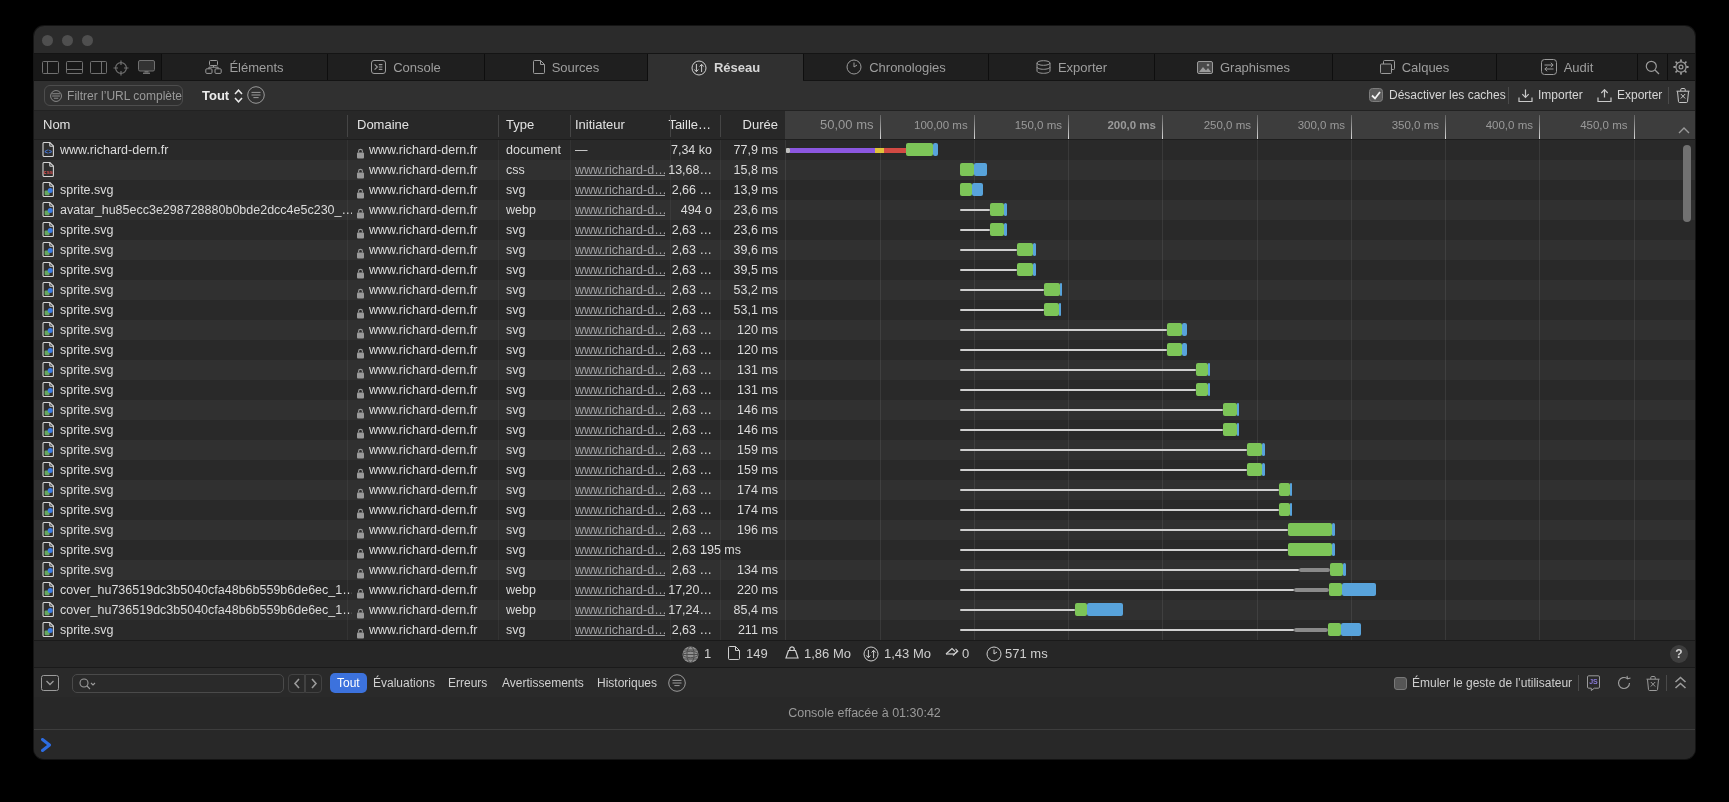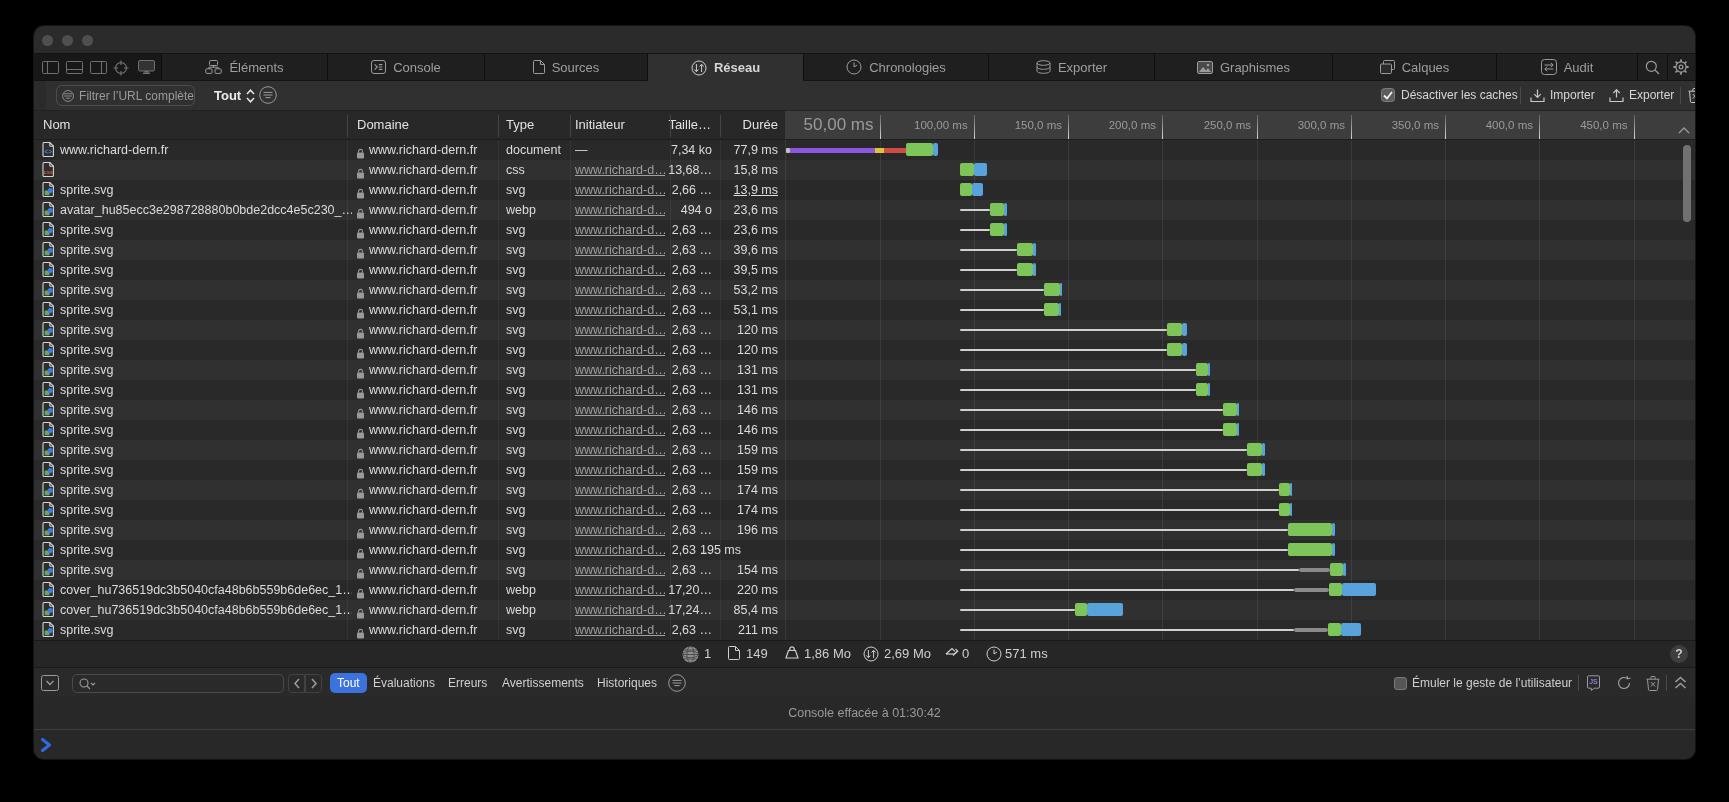--- a/index.html
+++ b/index.html
@@ -7,21 +7,21 @@
   background:#2b2b2b; border-radius:10px; overflow:hidden;
   box-shadow: 0 0 0 1px rgba(255,255,255,0.08); }
 .abs { position:absolute; }
 .tl { width:11px; height:11px; border-radius:50%; background:#4f4f4f; top:9px; }
 #tabbar { left:0; top:28px; width:1661px; height:26px; background:#1f1f1f; }
 .tab { position:absolute; top:0; height:26px; border-left:1px solid #0e0e0e;
   display:flex; align-items:center; justify-content:center; gap:7px;
   color:#9e9e9e; font-size:13px; }
 .tab.sel { background:#303030; height:27px; color:#d6d6d6; font-weight:bold; z-index:3; }
 .wline { position:absolute; left:0; width:1661px; height:1px; background:#141414; }
-#toolbar { left:12px; top:55px; width:1661px; height:29px; background:#303030; }
+#toolbar { left:0; top:55px; width:1661px; height:29px; background:#303030; }
 #header { left:0; top:84px; width:1661px; height:30px; background:#282828;
   border-top:1px solid #222222; border-bottom:1px solid #1e1e1e; color:#e2e2e2; font-size:13px; }
 .hsep { position:absolute; top:4px; height:22px; width:1px; background:#454545; }
 #body { left:0; top:114px; width:1661px; height:500px; background:#292929; }
 .row { position:absolute; left:0; width:1661px; height:20px; }
 .row.odd { background:#303030; }
 .cell { position:absolute; top:0; height:20px; line-height:20px; color:#dcdcdc;
   font-size:12.5px; white-space:nowrap; overflow:hidden; }
 .link { color:#9f9fa2; text-decoration:underline; }
 .colsep { position:absolute; top:0; height:500px; width:1px; background:rgba(255,255,255,0.05); }
@@ -220,27 +220,27 @@
       <div class="abs" style="left:541px;top:0;height:28px;line-height:28px;">Initiateur</div>
       <div class="abs" style="left:606px;width:71px;top:0;height:28px;line-height:28px;text-align:right;">Taille…</div>
       <div class="abs" style="left:666px;width:78px;top:0;height:28px;line-height:28px;text-align:right;">Durée</div>
       <div class="hsep" style="left:313px;"></div>
       <div class="hsep" style="left:464px;"></div>
       <div class="hsep" style="left:536px;"></div>
       <div class="hsep" style="left:636px;"></div>
       <div class="hsep" style="left:686px;"></div>
       <div class="abs" style="left:751px;top:0;width:1px;height:28px;background:#1e1e1e;"></div>
       <div class="abs" style="left:751px;top:0;width:910px;height:28px;background:#3d3d3d;"></div>
-      <div class="abs" style="left:757.5px;width:82px;top:0;height:28px;line-height:28px;text-align:right;color:#9a9a9a;font-size:17px;">50,00 ms</div>
+      <div class="abs" style="left:757.5px;width:82px;top:0;height:28px;line-height:28px;text-align:right;color:#9a9a9a;font-size:13px;">50,00 ms</div>
       <div class="abs" style="left:845.5px;top:4px;width:1px;height:24px;background:linear-gradient(#636363,#d6d6d6);"></div>
       <div class="abs" style="left:851.7px;width:82px;top:0;height:28px;line-height:28px;text-align:right;color:#9a9a9a;font-size:11.5px;">100,00 ms</div>
       <div class="abs" style="left:939.7px;top:4px;width:1px;height:24px;background:linear-gradient(#636363,#d6d6d6);"></div>
       <div class="abs" style="left:946px;width:82px;top:0;height:28px;line-height:28px;text-align:right;color:#9a9a9a;font-size:11.5px;">150,0 ms</div>
       <div class="abs" style="left:1034px;top:4px;width:1px;height:24px;background:linear-gradient(#636363,#d6d6d6);"></div>
-      <div class="abs" style="left:1040px;width:82px;top:0;height:28px;line-height:28px;text-align:right;color:#9a9a9a;font-size:11.5px;">200,0 ms</div>
+      <div class="abs" style="left:1040px;width:82px;top:0;height:28px;line-height:28px;text-align:right;color:#9a9a9a;font-size:11.5px;font-weight:bold;">200,0 ms</div>
       <div class="abs" style="left:1128px;top:4px;width:1px;height:24px;background:linear-gradient(#636363,#d6d6d6);"></div>
       <div class="abs" style="left:1135px;width:82px;top:0;height:28px;line-height:28px;text-align:right;color:#9a9a9a;font-size:11.5px;">250,0 ms</div>
       <div class="abs" style="left:1223px;top:4px;width:1px;height:24px;background:linear-gradient(#636363,#d6d6d6);"></div>
       <div class="abs" style="left:1229px;width:82px;top:0;height:28px;line-height:28px;text-align:right;color:#9a9a9a;font-size:11.5px;">300,0 ms</div>
       <div class="abs" style="left:1317px;top:4px;width:1px;height:24px;background:linear-gradient(#636363,#d6d6d6);"></div>
       <div class="abs" style="left:1323px;width:82px;top:0;height:28px;line-height:28px;text-align:right;color:#9a9a9a;font-size:11.5px;">350,0 ms</div>
       <div class="abs" style="left:1411px;top:4px;width:1px;height:24px;background:linear-gradient(#636363,#d6d6d6);"></div>
       <div class="abs" style="left:1417px;width:82px;top:0;height:28px;line-height:28px;text-align:right;color:#9a9a9a;font-size:11.5px;">400,0 ms</div>
       <div class="abs" style="left:1505px;top:4px;width:1px;height:24px;background:linear-gradient(#636363,#d6d6d6);"></div>
       <div class="abs" style="left:1511.5px;width:82px;top:0;height:28px;line-height:28px;text-align:right;color:#9a9a9a;font-size:11.5px;">450,0 ms</div>
@@ -292,21 +292,21 @@
           </svg></span>
         <div class="cell" style="left:26px;width:292px;">sprite.svg</div>
         <span class="abs" style="left:322px;top:5px;"><svg width="9" height="11" viewBox="0 0 9 11" style="">
             <rect x="1" y="4.6" width="7" height="5.8" rx="1" fill="#9a9a9a"></rect>
             <path d="M2.6 4.6 v-1.3 a1.9 1.9 0 0 1 3.8 0 v1.3" fill="none" stroke="#9a9a9a" stroke-width="1.1"></path>
           </svg></span>
         <div class="cell" style="left:335px;width:125px;">www.richard-dern.fr</div>
         <div class="cell" style="left:472px;width:58px;">svg</div>
         <div class="cell link" style="left:541px;width:90px;">www.richard-d…</div>
         <div class="cell" style="left:596px;width:82px;text-align:right;">2,66 …</div>
-        <div class="cell" style="left:666px;width:78px;text-align:right;text-decoration:underline;">13,9 ms</div>
+        <div class="cell" style="left:666px;width:78px;text-align:right;">13,9 ms</div>
       </div>
       <div class="row odd" style="top:60px;">
         <span class="abs" style="left:8px;top:2px;"><svg width="12" height="15" viewBox="0 0 12 15" style="">
             <path d="M1 1.5 a1 1 0 0 1 1-1 h5.8 l3.6 3.6 v9.4 a1 1 0 0 1 -1 1 h-8.4 a1 1 0 0 1 -1-1 z" fill="#2e2e2e" stroke="#d4d4d4" stroke-width="1.1"></path>
             <path d="M7.8 0.6 v2.9 a0.7 0.7 0 0 0 0.7 0.7 h2.9" fill="none" stroke="#d4d4d4" stroke-width="1.1"></path>
             <rect x="2.6" y="8.6" width="5" height="4.6" rx="1" fill="#67a861"></rect>
             <circle cx="8.2" cy="8.6" r="2.5" fill="#3e7de5"></circle>
           </svg></span>
         <div class="cell" style="left:26px;width:292px;">avatar_hu85ecc3e298728880b0bde2dcc4e5c230_…</div>
         <span class="abs" style="left:322px;top:5px;"><svg width="9" height="11" viewBox="0 0 9 11" style="">
@@ -634,21 +634,21 @@
           </svg></span>
         <div class="cell" style="left:26px;width:292px;">sprite.svg</div>
         <span class="abs" style="left:322px;top:5px;"><svg width="9" height="11" viewBox="0 0 9 11" style="">
             <rect x="1" y="4.6" width="7" height="5.8" rx="1" fill="#9a9a9a"></rect>
             <path d="M2.6 4.6 v-1.3 a1.9 1.9 0 0 1 3.8 0 v1.3" fill="none" stroke="#9a9a9a" stroke-width="1.1"></path>
           </svg></span>
         <div class="cell" style="left:335px;width:125px;">www.richard-dern.fr</div>
         <div class="cell" style="left:472px;width:58px;">svg</div>
         <div class="cell link" style="left:541px;width:90px;">www.richard-d…</div>
         <div class="cell" style="left:596px;width:82px;text-align:right;">2,63 …</div>
-        <div class="cell" style="left:666px;width:78px;text-align:right;">154 ms</div>
+        <div class="cell" style="left:666px;width:78px;text-align:right;">134 ms</div>
       </div>
       <div class="row" style="top:440px;">
         <span class="abs" style="left:8px;top:2px;"><svg width="12" height="15" viewBox="0 0 12 15" style="">
             <path d="M1 1.5 a1 1 0 0 1 1-1 h5.8 l3.6 3.6 v9.4 a1 1 0 0 1 -1 1 h-8.4 a1 1 0 0 1 -1-1 z" fill="#2e2e2e" stroke="#d4d4d4" stroke-width="1.1"></path>
             <path d="M7.8 0.6 v2.9 a0.7 0.7 0 0 0 0.7 0.7 h2.9" fill="none" stroke="#d4d4d4" stroke-width="1.1"></path>
             <rect x="2.6" y="8.6" width="5" height="4.6" rx="1" fill="#67a861"></rect>
             <circle cx="8.2" cy="8.6" r="2.5" fill="#3e7de5"></circle>
           </svg></span>
         <div class="cell" style="left:26px;width:292px;">cover_hu736519dc3b5040cfa48b6b559b6de6ec_1…</div>
         <span class="abs" style="left:322px;top:5px;"><svg width="9" height="11" viewBox="0 0 9 11" style="">
@@ -815,21 +815,21 @@
           <path d="M5.3 4.5 a2.2 2.2 0 1 1 3.4 0" fill="none" stroke="#cfcfcf" stroke-width="1.2"></path>
         </svg></span>
       <div class="abs" style="left:770px;top:0;height:26px;line-height:26px;">1,86 Mo</div>
       <span class="abs" style="left:829px;top:5px;"><svg width="16" height="16" viewBox="0 0 16 16" style="">
           <circle cx="8" cy="8" r="7" fill="none" stroke="#cfcfcf"></circle>
           <line x1="5.4" y1="4" x2="5.4" y2="11.5" stroke="#cfcfcf"></line>
           <polyline points="3.4,9.5 5.4,11.7 7.4,9.5" fill="none" stroke="#cfcfcf"></polyline>
           <line x1="10.6" y1="12" x2="10.6" y2="4.5" stroke="#cfcfcf"></line>
           <polyline points="8.6,6.5 10.6,4.3 12.6,6.5" fill="none" stroke="#cfcfcf"></polyline>
         </svg></span>
-      <div class="abs" style="left:850px;top:0;height:26px;line-height:26px;">2,69 Mo</div>
+      <div class="abs" style="left:850px;top:0;height:26px;line-height:26px;">1,43 Mo</div>
       <span class="abs" style="left:910px;top:5px;"><svg width="16" height="13" viewBox="0 0 16 13" style="">
           <path d="M2 8 L8 2.5 L11 5.4" fill="none" stroke="#cfcfcf" stroke-width="1.2"></path>
           <path d="M2 8 h9" stroke="#cfcfcf" stroke-width="1.2"></path>
           <polyline points="11.5,2.8 13.8,5.2 11,7.6" fill="none" stroke="#cfcfcf" stroke-width="1.1"></polyline>
           <line x1="13.5" y1="5" x2="9" y2="9.5" stroke="#cfcfcf" stroke-width="1.2"></line>
         </svg></span>
       <div class="abs" style="left:928px;top:0;height:26px;line-height:26px;">0</div>
       <span class="abs" style="left:952px;top:5px;"><svg width="16" height="16" viewBox="0 0 16 16" style="">
           <circle cx="8" cy="8" r="7" fill="none" stroke="#cfcfcf"></circle>
           <polyline points="8,3.5 8,8 11,6" fill="none" stroke="#cfcfcf"></polyline>

